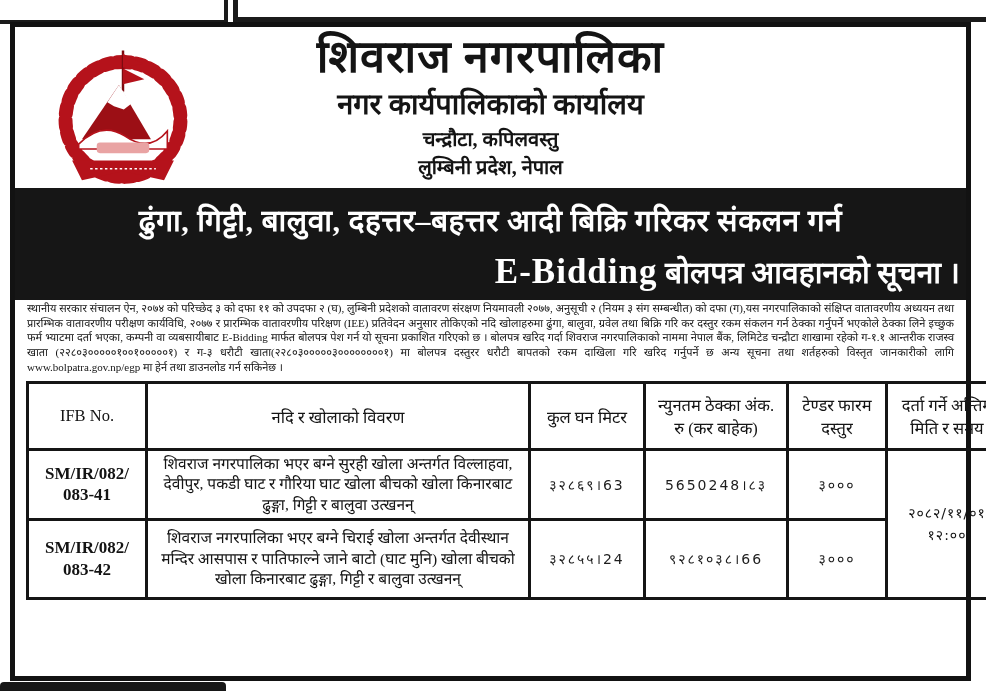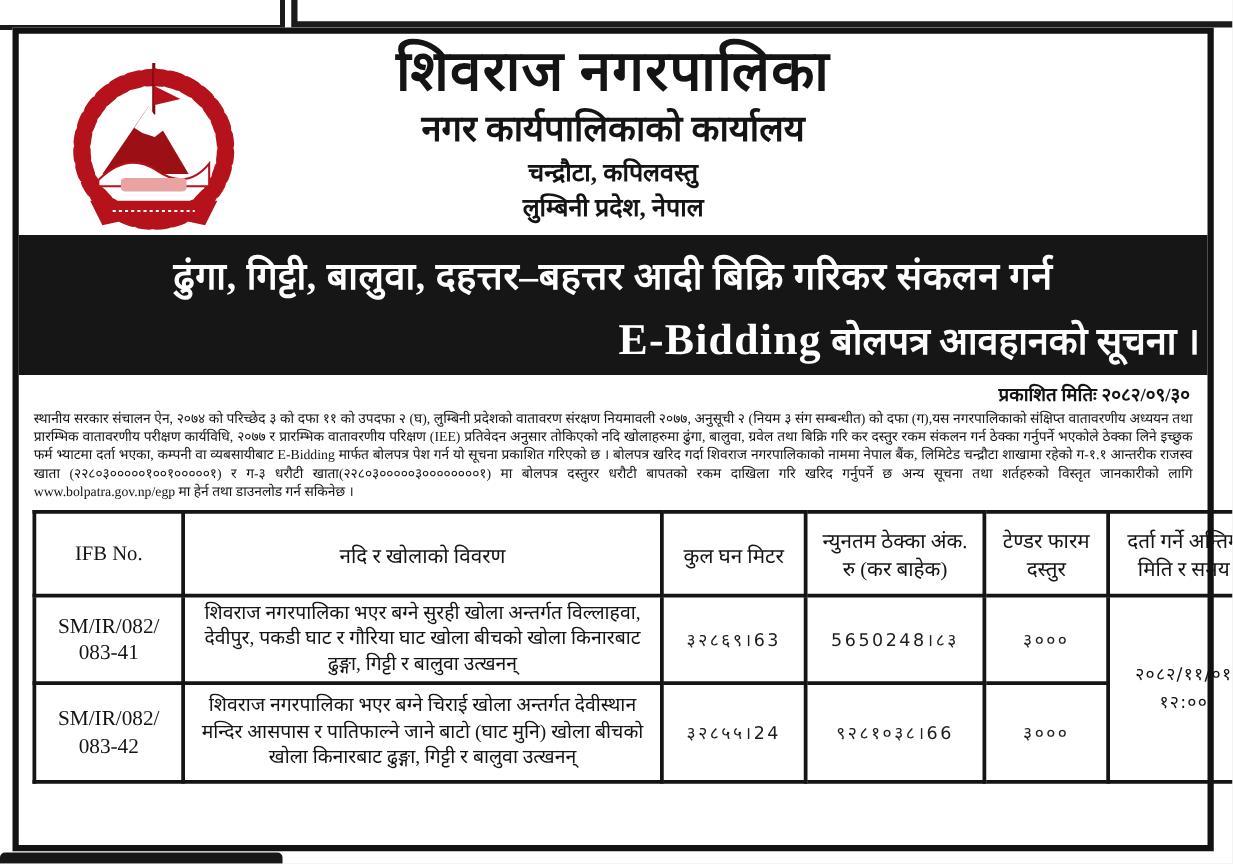--- a/index.html
+++ b/index.html
@@ -52,21 +52,21 @@
     border-collapse:collapse; margin:7px 11px 0 11px;
     width:929px; table-layout:fixed;
   }
   table.notice th, table.notice td {
     border:3px solid #151515; text-align:center; vertical-align:middle;
     padding:3px 4px; overflow:hidden;
   }
   th.c1 { width:108px; } th.c2 { width:372px;margin-top:20px; } th.c3 { width:104px; }
   th.c4 { width:132px; } th.c5 { width:88px;font-family:Liberation Serif, serif;  } th.c6 { width:110px; }
   table.notice th { font-size:16.5px; font-weight:400; height:58px; white-space:pre-line; }
-  td.ifb { font-size:17px; white-space:pre-line; line-height:1.25; }
+  td.ifb { font-size:17px; white-space:pre-line; line-height:1.25;font-weight:bold; }
   td.desc { font-size:15.5px; line-height:1.3; padding:4px 8px; }
   td.num {
     font-family:"DejaVu Sans", sans-serif; font-size:14px; letter-spacing:2px;
     color:#1d1d1d; vertical-align:top; padding-top:10px;
   }
   td.deadline {
     font-family:"DejaVu Sans", sans-serif; font-size:14px; letter-spacing:1px;
     vertical-align:top; padding-top:10px; white-space:pre-line; line-height:1.6;
   }
   tr.r1 td { height:60px; }
@@ -102,21 +102,20 @@
       <div class="hdr-office">नगर कार्यपालिकाको कार्यालय</div>
       <div class="hdr-addr">चन्द्रौटा, कपिलवस्तु</div>
       <div class="hdr-prov">लुम्बिनी प्रदेश, नेपाल</div>
     </div>
 
     <div class="banner">
       <div class="banner-l1">ढुंगा, गिट्टी, बालुवा, दहत्तर–बहत्तर आदी बिक्रि गरिकर संकलन गर्न</div>
       <div class="banner-l2"><span class="ebid">E-Bidding</span><span> बोलपत्र आवहानको सूचना ।</span></div>
     </div>
 
-    <div class="pubdate">प्रकाशित मितिः २०८२/०९/३०</div>
 
     <div class="bodytext">स्थानीय सरकार संचालन ऐन, २०७४ को परिच्छेद ३ को दफा ११ को उपदफा २ (घ), लुम्बिनी प्रदेशको वातावरण संरक्षण नियमावली २०७७, अनुसूची २ (नियम ३ संग सम्बन्धीत) को दफा (ग),यस नगरपालिकाको संक्षिप्त वातावरणीय अध्ययन तथा प्रारम्भिक वातावरणीय परीक्षण कार्यविधि, २०७७ र प्रारम्भिक वातावरणीय परिक्षण (IEE) प्रतिवेदन अनुसार तोकिएको नदि खोलाहरुमा ढुंगा, बालुवा, ग्रवेल तथा बिक्रि गरि कर दस्तुर रकम संकलन गर्न ठेक्का गर्नुपर्ने भएकोले ठेक्का लिने इच्छुक फर्म भ्याटमा दर्ता भएका, कम्पनी वा व्यबसायीबाट E-Bidding मार्फत बोलपत्र पेश गर्न यो सूचना प्रकाशित गरिएको छ । बोलपत्र खरिद गर्दा शिवराज नगरपालिकाको नाममा नेपाल बैंक, लिमिटेड चन्द्रौटा शाखामा रहेको ग-१.१ आन्तरीक राजस्व खाता (२२८०३०००००१००१०००००१) र ग-३ धरौटी खाता(२२८०३०००००३००००००००१) मा बोलपत्र दस्तुरर धरौटी बापतको रकम दाखिला गरि खरिद गर्नुपर्ने छ अन्य सूचना तथा शर्तहरुको विस्तृत जानकारीको लागि www.bolpatra.gov.np/egp मा हेर्न तथा डाउनलोड गर्न सकिनेछ ।</div>
 
     <table class="notice">
       <tbody>
           <tr>
         <th class="c1">IFB No.</th>
         <th class="c2">नदि र खोलाको विवरण</th>
         <th class="c3">कुल घन मिटर</th>
         <th class="c4">न्युनतम ठेक्का अंक.

